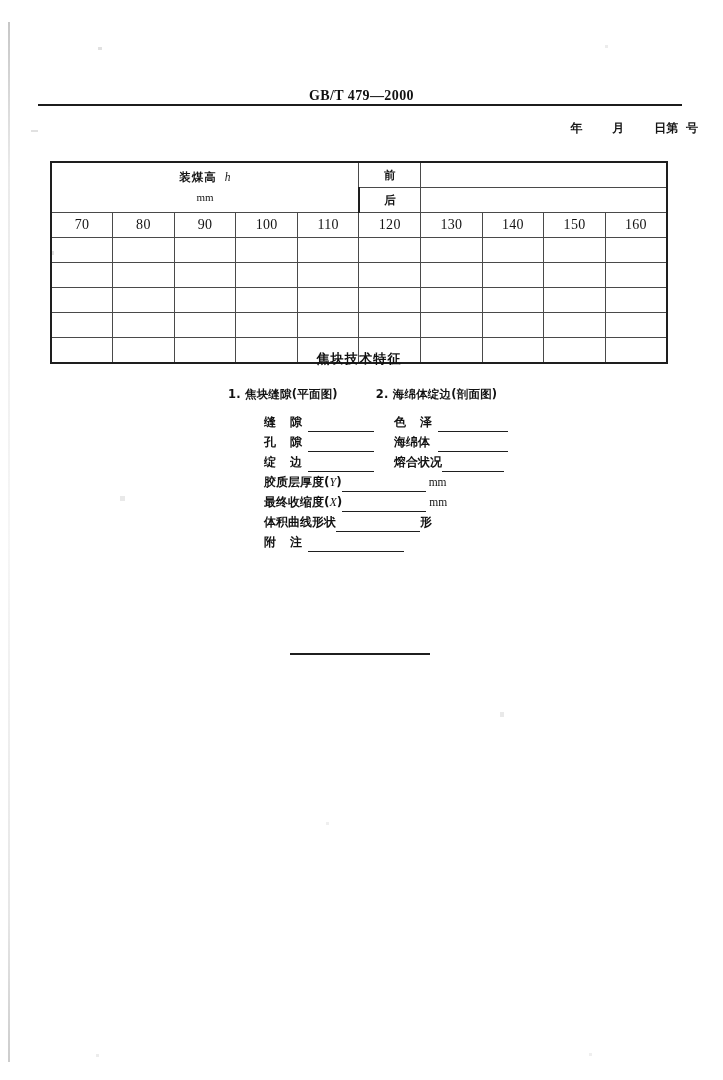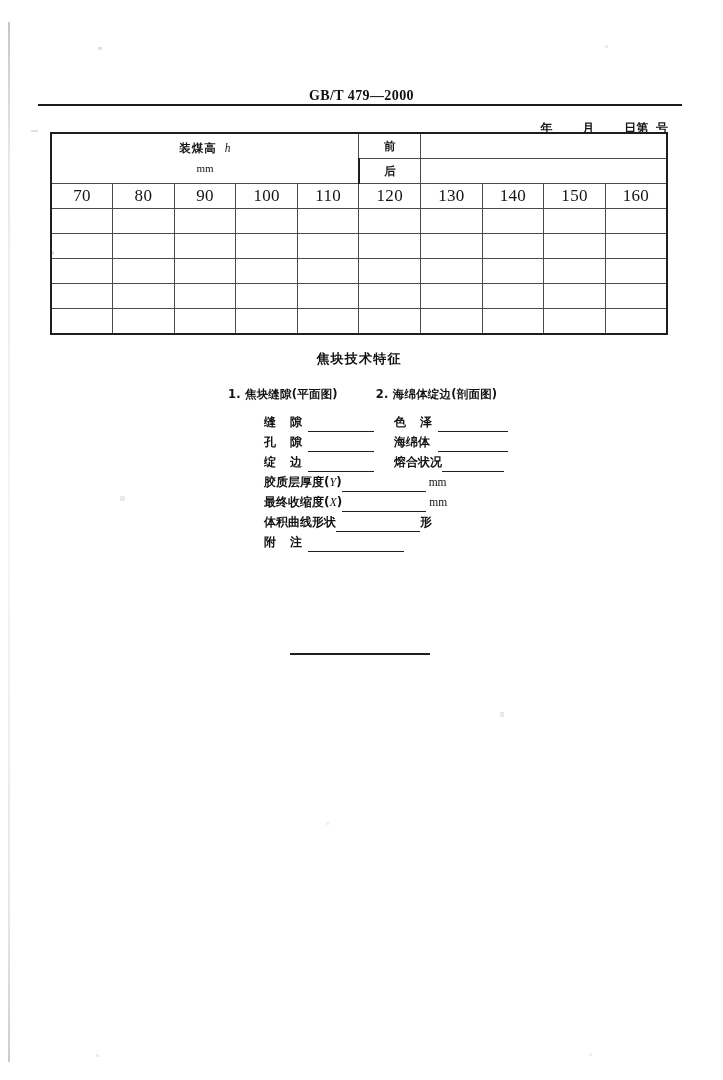--- a/index.html
+++ b/index.html
@@ -57,33 +57,34 @@
   
   .date-line {
     position: absolute;
     left: 0;
     top: 120px;
     width: 668px;
     text-align: right;
     font-size: 12px;
     color: #151515;
     font-family: "DejaVu Sans", "Liberation Sans", sans-serif;
+    padding-left: 30px;
   }
   .date-line span {
     display: inline-block;
     margin-left: 26px;
     font-weight: 600;
   }
   .date-line span:last-child { margin-left: 4px; }
 
   
   .coke-table {
     position: absolute;
     left: 50px;
-    top: 132px;
+    top: 161px;
     width: 618px;
     border-collapse: collapse;
     table-layout: fixed;
   }
   .coke-table td {
     border: 1px solid #4a4a4a;
     height: 24px;
     text-align: center;
     vertical-align: middle;
     font-size: 11.5px;
@@ -117,21 +118,21 @@
     font-weight: 400;
     margin-left: 8px;
   }
   .pf-cell {
     height: 24px;
     font-size: 12px;
     font-family: "DejaVu Sans", "Liberation Sans", sans-serif;
     font-weight: 600;
   }
   .blank-cell { background: #fff; }
-  .num-row td { font-size: 17px; letter-spacing: .3px; }
+  .num-row td { font-size: 14px; letter-spacing: .3px; }
   .data-row td { height: 24px; }
 
   
   .section-heading {
     position: absolute;
     left: 0; top: 350px;
     width: 718px;
     text-align: center;
     font-size: 13px;
     font-weight: 700;

